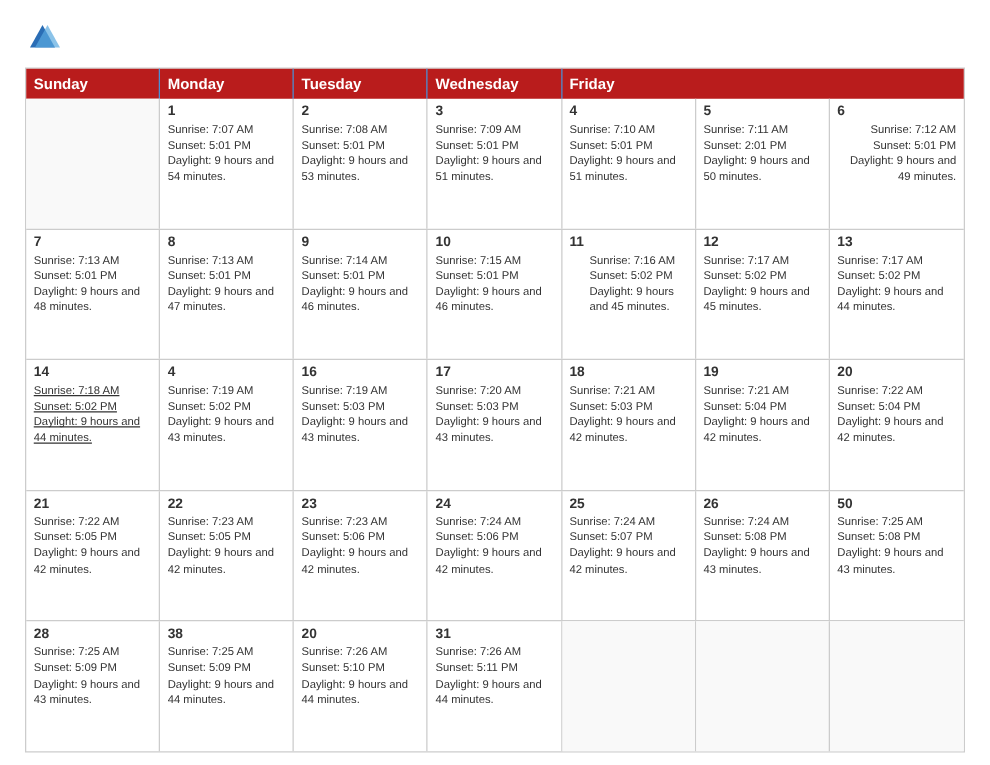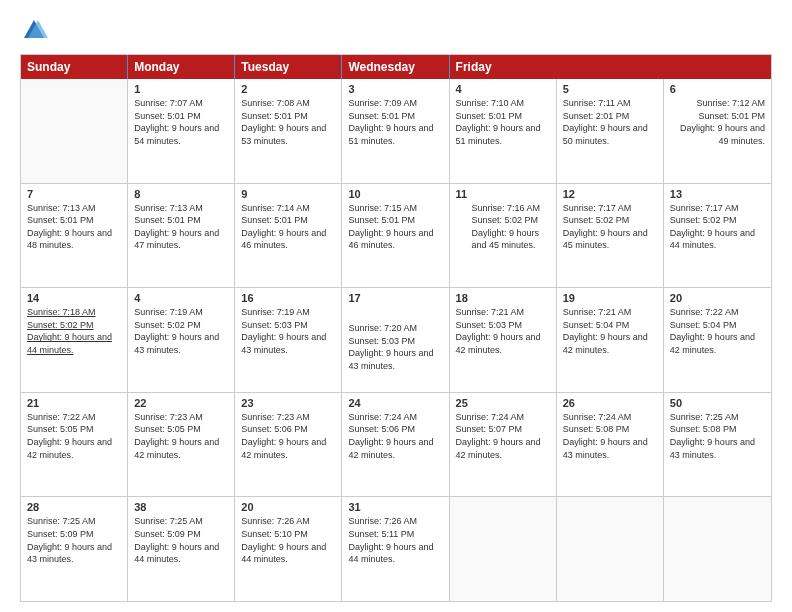--- a/index.html
+++ b/index.html
@@ -241,21 +241,21 @@
 Daylight: 9 hours and 43 minutes.</div>
           </div>
           <div class="cal-cell">
             <div class="day-num">16</div>
             <div class="sun-info" style="white-space: pre-line;">Sunrise: 7:19 AM
 Sunset: 5:03 PM
 Daylight: 9 hours and 43 minutes.</div>
           </div>
           <div class="cal-cell">
             <div class="day-num">17</div>
-            <div class="sun-info" style="white-space: pre-line; margin-top: 16px;">Sunrise: 7:20 AM
+            <div class="sun-info" style="white-space: pre-line;">Sunrise: 7:20 AM
 Sunset: 5:03 PM
 Daylight: 9 hours and 43 minutes.</div>
           </div>
           <div class="cal-cell">
             <div class="day-num">18</div>
             <div class="sun-info" style="white-space: pre-line;">Sunrise: 7:21 AM
 Sunset: 5:03 PM
 Daylight: 9 hours and 42 minutes.</div>
           </div>
           <div class="cal-cell">

